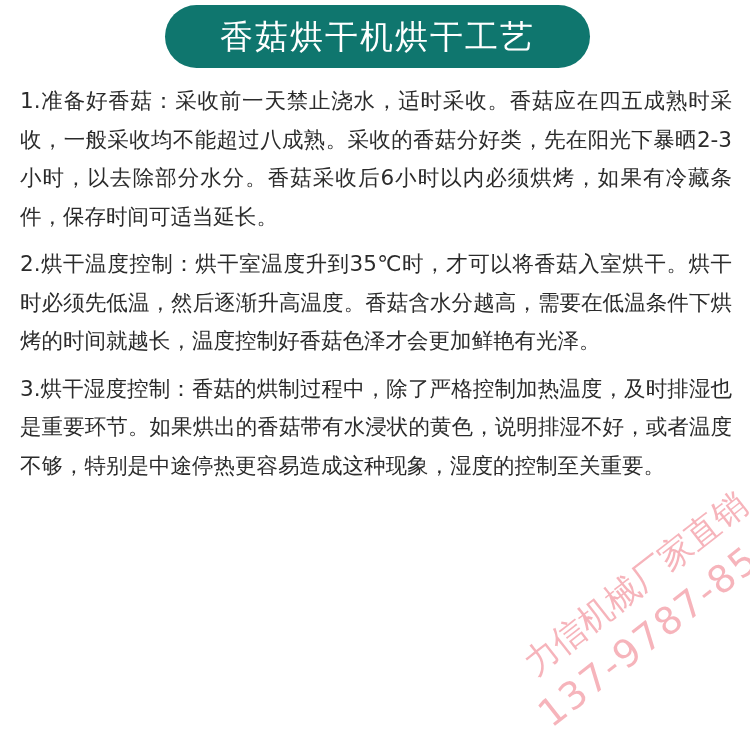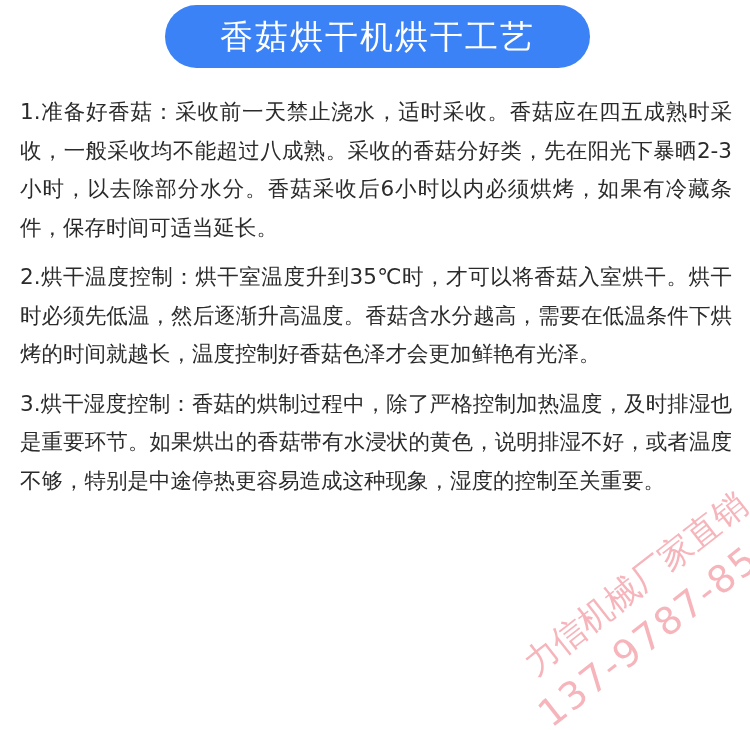--- a/index.html
+++ b/index.html
@@ -15,40 +15,40 @@
       font-family: "DejaVu Sans", "Liberation Sans", sans-serif;
       color: #2b2b2b;
     }
     .title-pill {
       position: absolute;
       left: 165px;
       top: 5px;
       width: 425px;
       height: 63px;
       border-radius: 32px;
-      background: #3b82f6;
+      background: #0f766e;
       display: flex;
       align-items: center;
       justify-content: center;
     }
     .title-text {
       color: #ffffff;
       font-size: 33px;
       font-weight: normal;
       letter-spacing: 2px;
       line-height: 1;
     }
     .content {
       position: absolute;
       left: 20px;
       top: 82px;
       width: 712px;
     }
     .para {
-      margin: 11px 0 9px 0;
+      margin: 0 0 9px 0;
       font-size: 21.5px;
       line-height: 38.5px;
       text-align: justify;
       letter-spacing: 0px;
       word-break: break-all;
     }
     .watermark {
       position: absolute;
       left: 470px;
       top: 560px;

